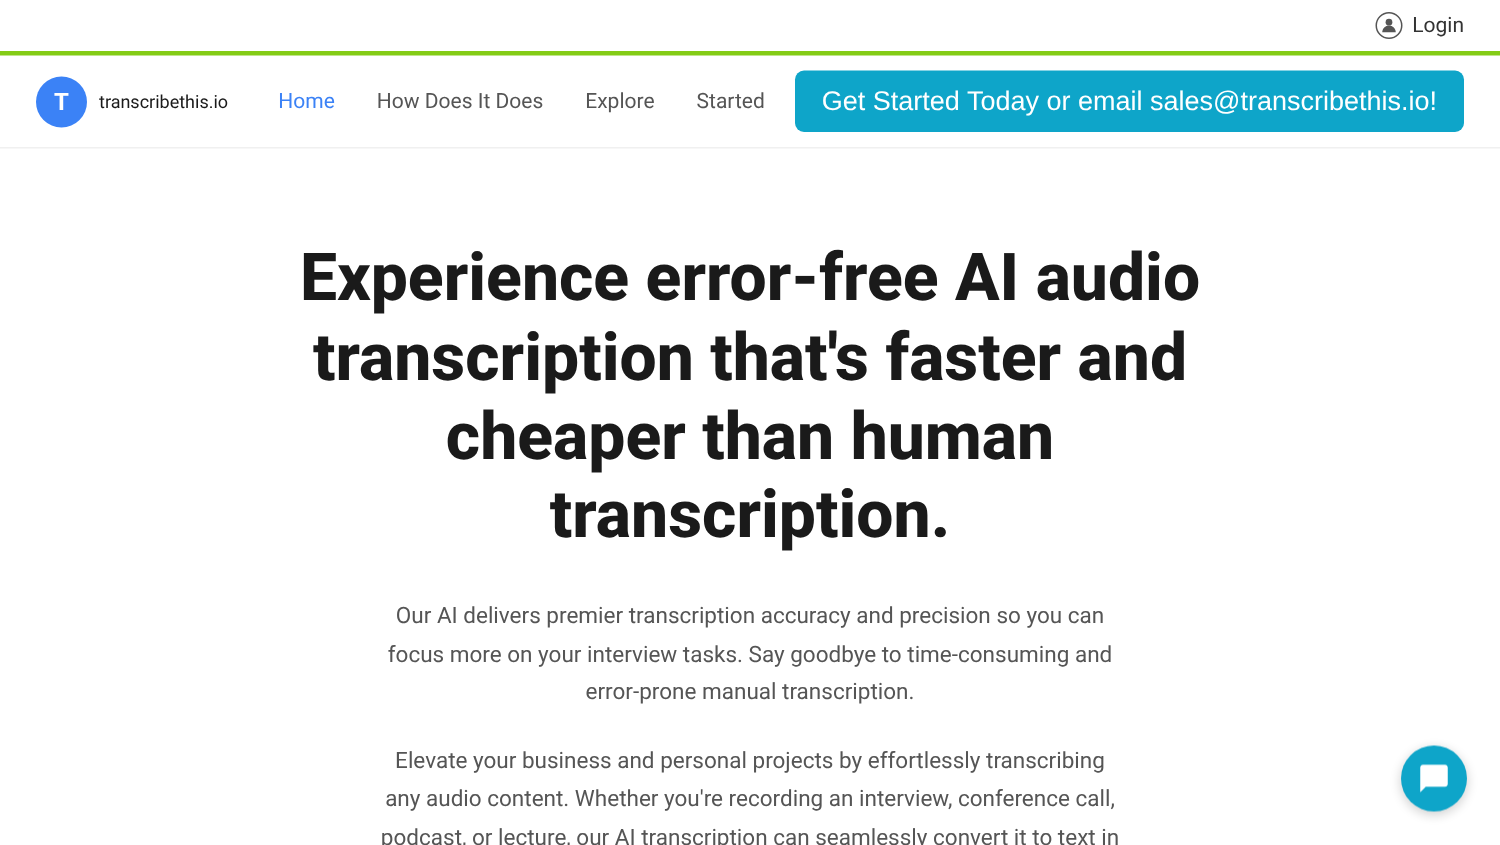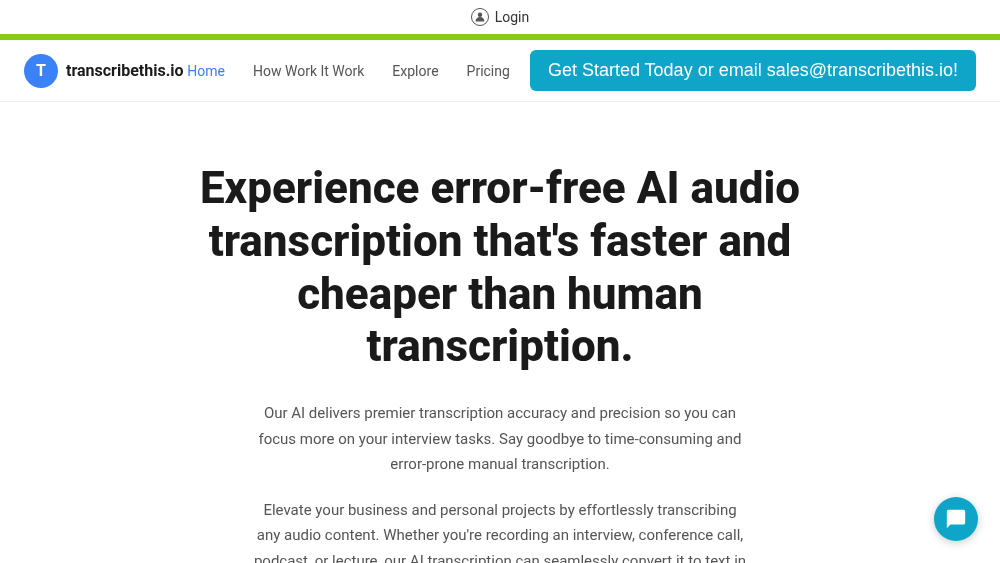--- a/index.html
+++ b/index.html
@@ -12,23 +12,23 @@
       font-family: -apple-system, BlinkMacSystemFont, 'Segoe UI', Roboto, sans-serif;
       background: #fff;
       width: 1000px;
       min-height: 563px;
       overflow-x: hidden;
     }
 
     
     .top-bar {
       display: flex;
-      justify-content: center;
+      justify-content: flex-end;
       padding: 8px 24px;
-      border-bottom: 6px solid #84cc16;
+      border-bottom: 3px solid #84cc16;
     }
 
     .login-link {
       display: flex;
       align-items: center;
       gap: 6px;
       font-size: 14px;
       color: #333;
       cursor: pointer;
       text-decoration: none;
@@ -68,22 +68,22 @@
       border-radius: 50%;
       display: flex;
       align-items: center;
       justify-content: center;
       color: white;
       font-weight: 700;
       font-size: 16px;
     }
 
     .logo-text {
-      font-size: 16px;
-      font-weight: 700;
+      font-size: 12px;
+      font-weight: 400;
       color: #1a1a1a;
     }
 
     .nav-links {
       display: flex;
       align-items: center;
       gap: 28px;
       margin-right: 20px;
     }
 
@@ -182,23 +182,23 @@
 
 <nav class="nav">
   <a class="logo">
     <div class="logo-icon">
       <span>T</span>
     </div>
     <span class="logo-text">transcribethis.io</span>
   </a>
   <div class="nav-links">
     <a class="nav-link active">Home</a>
-    <a class="nav-link">How Work It Work</a>
+    <a class="nav-link">How Does It Does</a>
     <a class="nav-link">Explore</a>
-    <a class="nav-link">Pricing</a>
+    <a class="nav-link">Started</a>
   </div>
   <button class="cta-button">Get Started Today or email sales@transcribethis.io!</button>
 </nav>
 
 <section class="hero">
   <h1 class="hero-title">Experience error-free AI audio transcription that's faster and cheaper than human transcription.</h1>
   <p class="hero-subtitle">Our AI delivers premier transcription accuracy and precision so you can focus more on your interview tasks. Say goodbye to time-consuming and error-prone manual transcription.</p>
   <p class="hero-subtitle2">Elevate your business and personal projects by effortlessly transcribing any audio content. Whether you're recording an interview, conference call, podcast, or lecture, our AI transcription can seamlessly convert it to text in almost 60 different languages!</p>
 </section>
 

